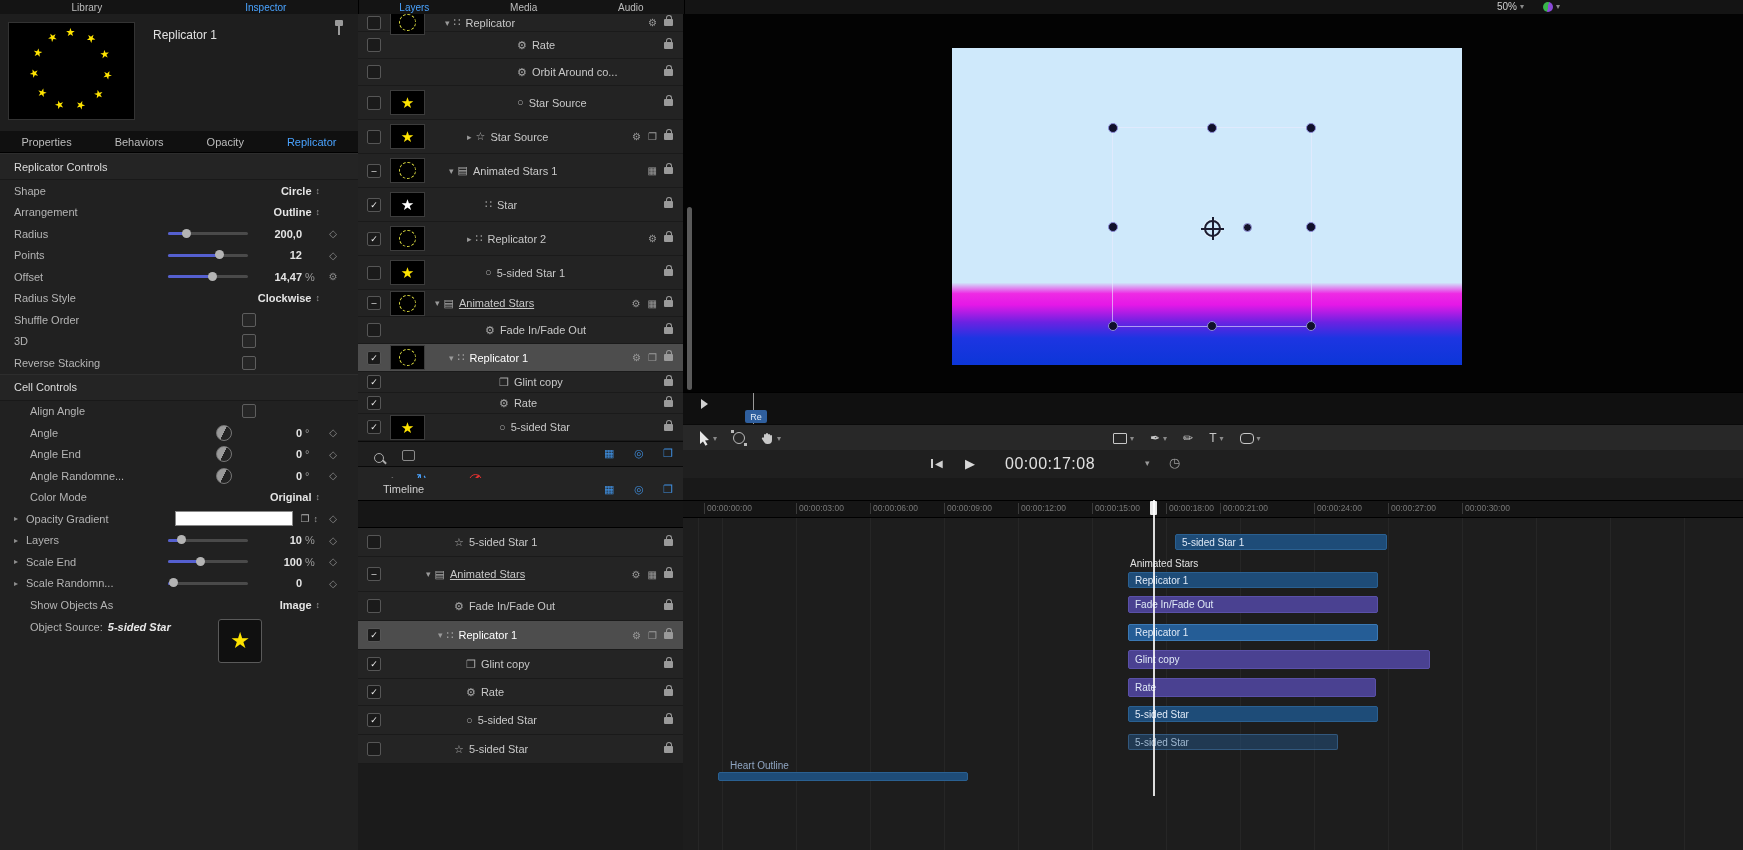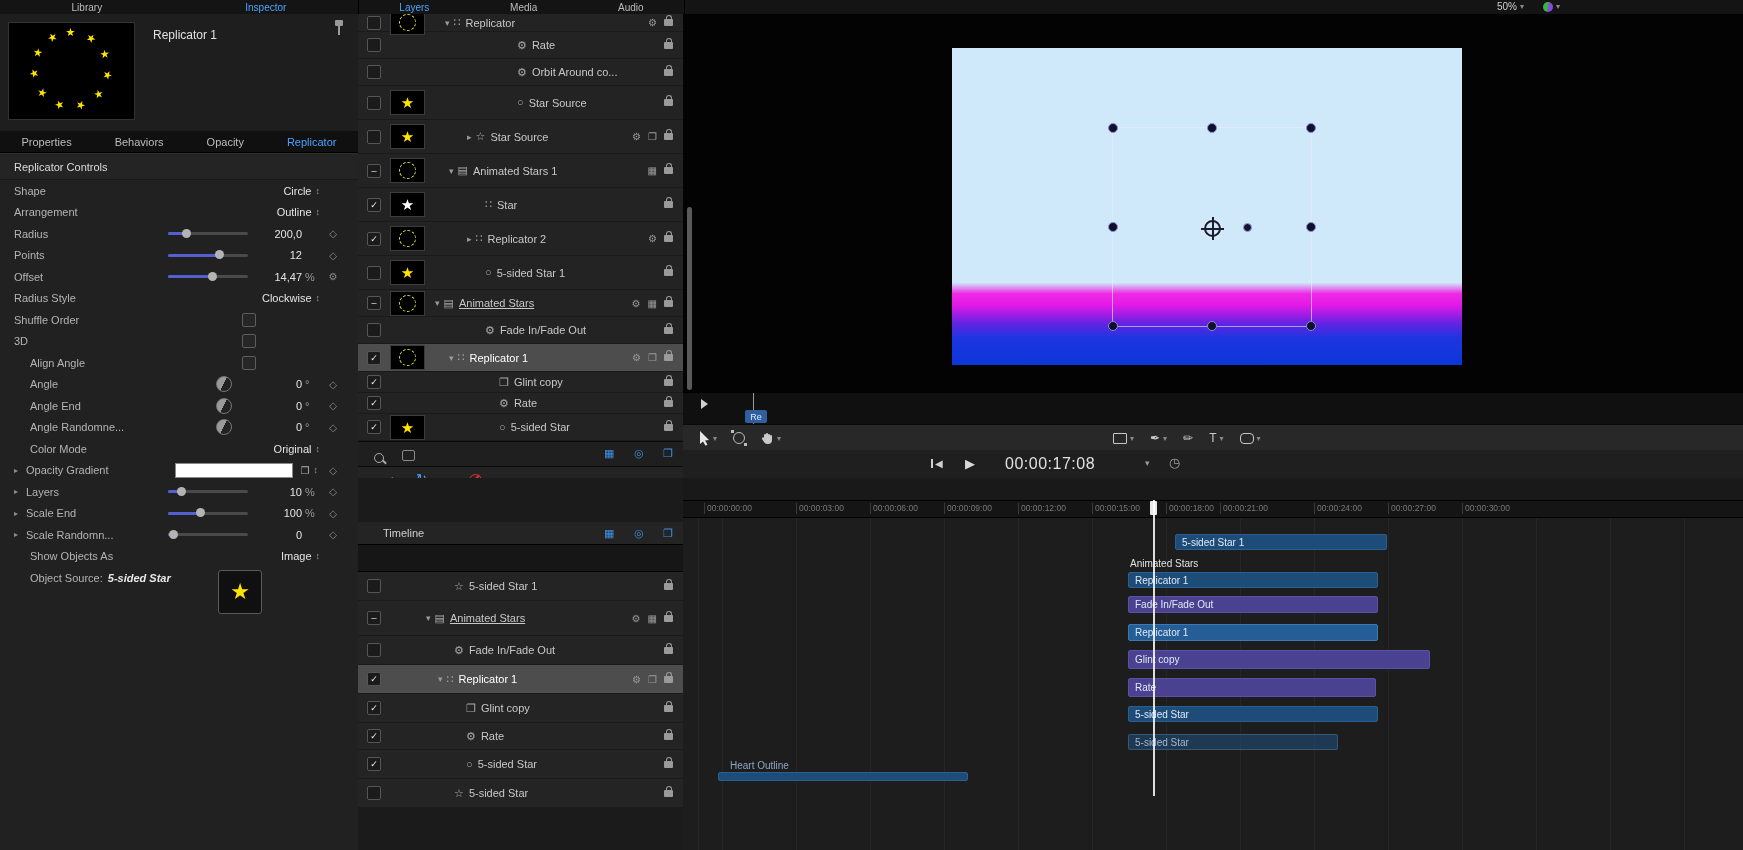--- a/index.html
+++ b/index.html
@@ -27,21 +27,21 @@
   .pin{left:338px;top:12px;width:2px;height:9px;background:#9a9a9a;position:absolute;}
   .pin::before{content:"";position:absolute;top:-6px;left:-3px;width:8px;height:6px;background:#9a9a9a;border-radius:1px;}
   #insp-tabs{left:0;top:117px;width:358px;height:21px;background:#101010;border-bottom:1px solid #000;display:flex;justify-content:space-around;align-items:center;font-size:11px;}
   #insp-body{left:0;top:139px;width:358px;height:697px;overflow:hidden;}
 
   .ihdr{height:25px;display:flex;align-items:center;padding-left:14px;font-size:11px;color:#dcdcdc;background:#242424;border-bottom:1px solid #191919;border-top:1px solid #2d2d2d;}
   .irow{display:flex;align-items:center;height:21.5px;padding:0 12px 0 14px;font-size:11px;color:#b4b4b4;}
   .irow.cc{padding-left:30px;}
   .lbl{white-space:nowrap;}
   .sp{flex:1;}
-  .val{color:#e4e4e4;min-width:42px;text-align:right;white-space:nowrap;}
+  .val{color:#e4e4e4;min-width:42px;text-align:right;white-space:nowrap;font-weight:bold;}
   .unit{color:#9a9a9a;width:15px;margin-left:3px;}
   .endc{width:26px;display:flex;justify-content:center;color:#8a8a8a;font-size:10px;}
   .ud{color:#9a9a9a;font-size:9px;margin-left:4px;}
   .dsc{width:12px;flex:none;color:#8f8f8f;font-size:8px;}
   .slider{position:relative;width:80px;height:3px;background:#4a4a4a;border-radius:2px;margin-right:12px;flex:none;}
   .slider .fill{position:absolute;left:0;top:0;height:3px;background:#5560d0;border-radius:2px;}
   .slider .knob{position:absolute;top:-3.5px;width:9px;height:9px;background:#b4b4b4;border-radius:50%;margin-left:-4px;}
   .ichk{width:12px;height:12px;background:#262626;border:1px solid #5e5e5e;border-radius:2px;flex:none;}
   .chkcol{width:104px;display:flex;}
   .dialc{width:14px;height:14px;border-radius:50%;border:1px solid #777;background:linear-gradient(115deg,#9a9a9a 48%,#222 48%);margin-right:28px;flex:none;}
@@ -116,21 +116,21 @@
   #transport{left:683px;top:450px;width:1060px;height:28px;background:#1f1f1f;border-bottom:1px solid #000;}
   .stepb{position:absolute;left:252px;top:8px;color:#cfcfcf;font-size:10px;}
   .stepb::before{content:"";position:absolute;left:-4px;top:1px;width:2px;height:9px;background:#cfcfcf;}
   .playb{position:absolute;left:282px;top:6px;color:#d8d8d8;font-size:13px;}
   .tcode{position:absolute;left:322px;top:5px;font-size:16px;color:#e0e0e0;letter-spacing:.5px;}
   .tchev{position:absolute;left:462px;top:8px;color:#9a9a9a;font-size:9px;}
   .tclock{position:absolute;left:486px;top:5px;color:#9a9a9a;font-size:13px;}
 
   
   #tl-left{left:358px;top:478px;width:325px;height:372px;background:#1b1b1b;border-right:1px solid #000;overflow:hidden;}
-  #tl-head{height:22px;background:#242424;border-bottom:1px solid #000;display:flex;align-items:center;position:relative;margin-top:44px;}
+  #tl-head{height:22px;background:#242424;border-bottom:1px solid #000;display:flex;align-items:center;position:relative;}
   #tl-head .title{margin-left:25px;font-size:11px;color:#cfcfcf;}
   #tl-strip{height:26px;background:#161616;border-bottom:1px solid #000;}
 
   
   #tl-right{left:683px;top:478px;width:1060px;height:372px;background:#1a1a1a;overflow:hidden;}
   #tl-topstrip{height:22px;background:#191919;border-bottom:1px solid #000;}
   #ruler{position:relative;height:16px;background:#151515;border-bottom:1px solid #000;}
   .rl{position:absolute;top:2px;font-size:8.5px;color:#787878;border-left:1px solid #3a3a3a;padding-left:2px;line-height:11px;white-space:nowrap;}
   #tracks{position:relative;height:333px;background:#1d1d1d;
           background-image:repeating-linear-gradient(to right,#262626 0 1px,transparent 1px 74px);
@@ -265,21 +265,31 @@
           <span class="ichk"></span>
         </span>
     </div>
     <div class="irow">
       <span class="lbl">3D</span>
         <span class="sp"></span>
       <span class="chkcol">
           <span class="ichk"></span>
         </span>
     </div>
-
+    <div class="irow">
+      <span class="lbl">Reverse Stacking</span>
+        <span class="sp"></span>
+      <span class="chkcol">
+          <span class="ichk"></span>
+        </span>
+    </div>
+
+    <div class="ihdr">
+      <span>Cell Controls</span>
+    </div>
 
     <div class="irow cc">
       <span class="lbl">Align Angle</span>
         <span class="sp"></span>
       <span class="chkcol">
           <span class="ichk"></span>
         </span>
     </div>
     <div class="irow cc">
       <span class="lbl">Angle</span>

